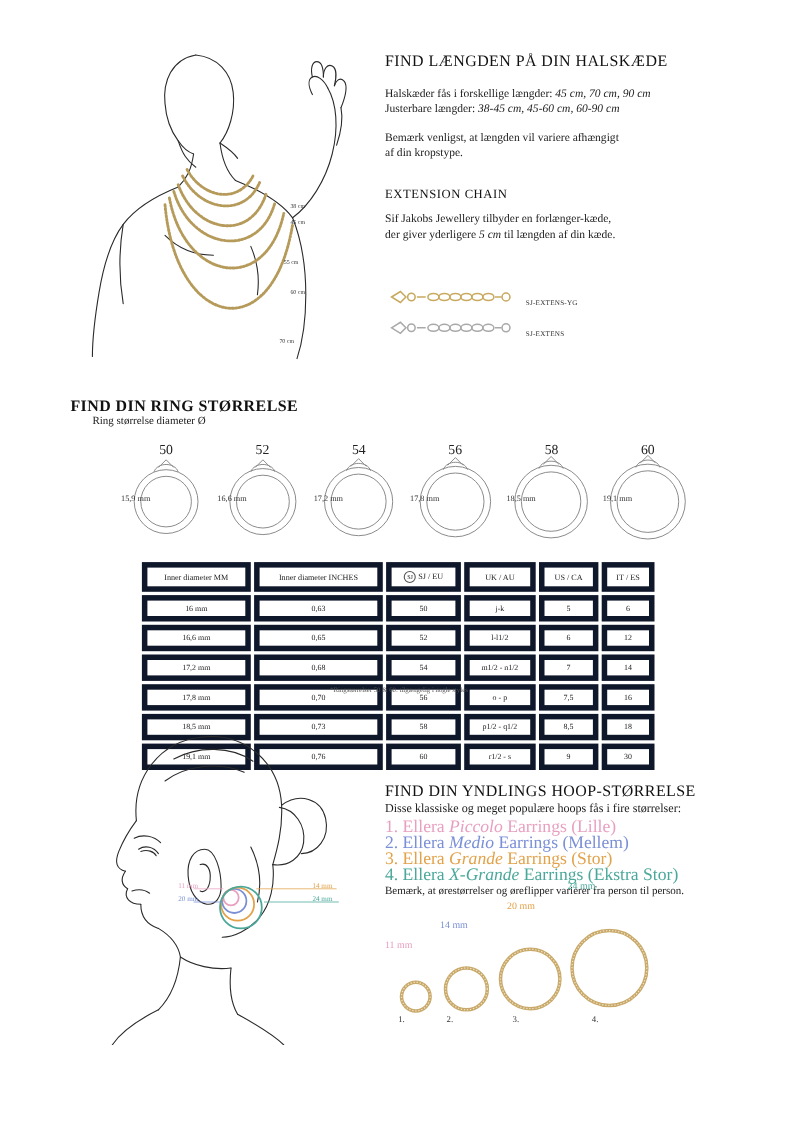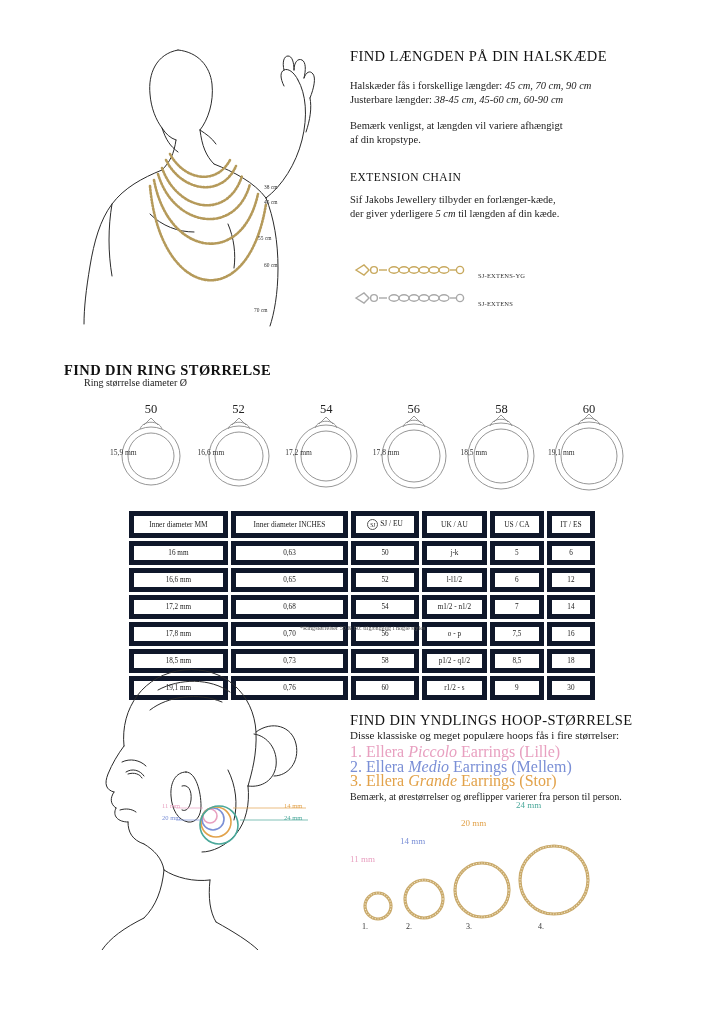--- a/index.html
+++ b/index.html
@@ -437,20 +437,26 @@
       <span>Ellera</span>
       <span class="it">Medio</span>
       <span>Earrings (Mellem)</span>
     </div>
     <div class="hoop-line c3">
       <span>3.</span>
       <span>Ellera</span>
       <span class="it">Grande</span>
       <span>Earrings (Stor)</span>
     </div>
+    <div class="hoop-line c4">
+      <span>4.</span>
+      <span>Ellera</span>
+      <span class="it">X-Grande</span>
+      <span>Earrings  (Ekstra Stor)</span>
+    </div>
     <div id="hoop-note">Bemærk, at ørestørrelser og øreflipper varierer fra person til person.</div>
   </div>
 
   <div id="hoop-images">
 
     <div class="hoop-label c1" style="left:2px;top:22px;">11 mm</div>
     <div class="hoop-label c2" style="left:52px;top:4px;">14 mm</div>
     <div class="hoop-label c3" style="left:113px;top:-14px;">20 mm</div>
     <div class="hoop-label c4" style="left:168px;top:-32px;">24 mm</div>
 

